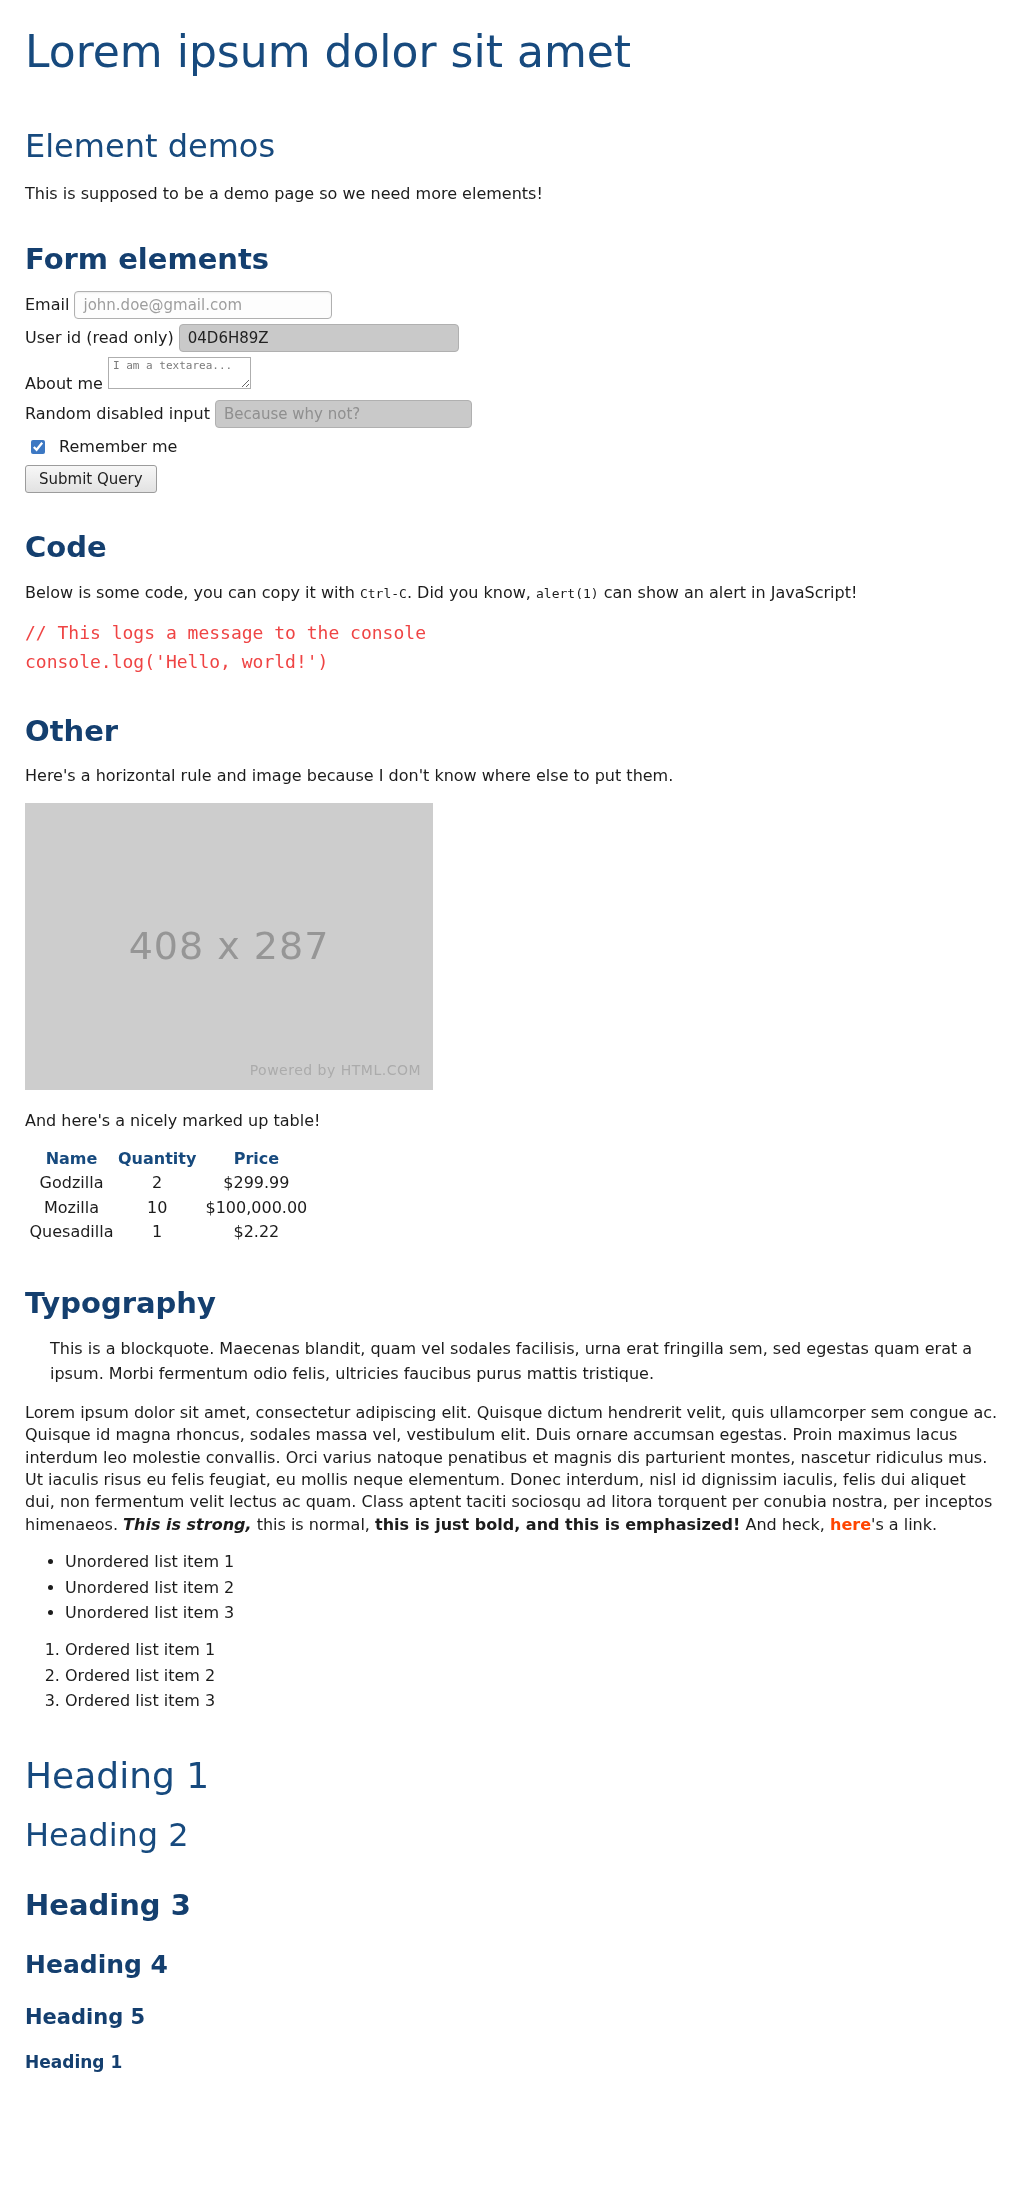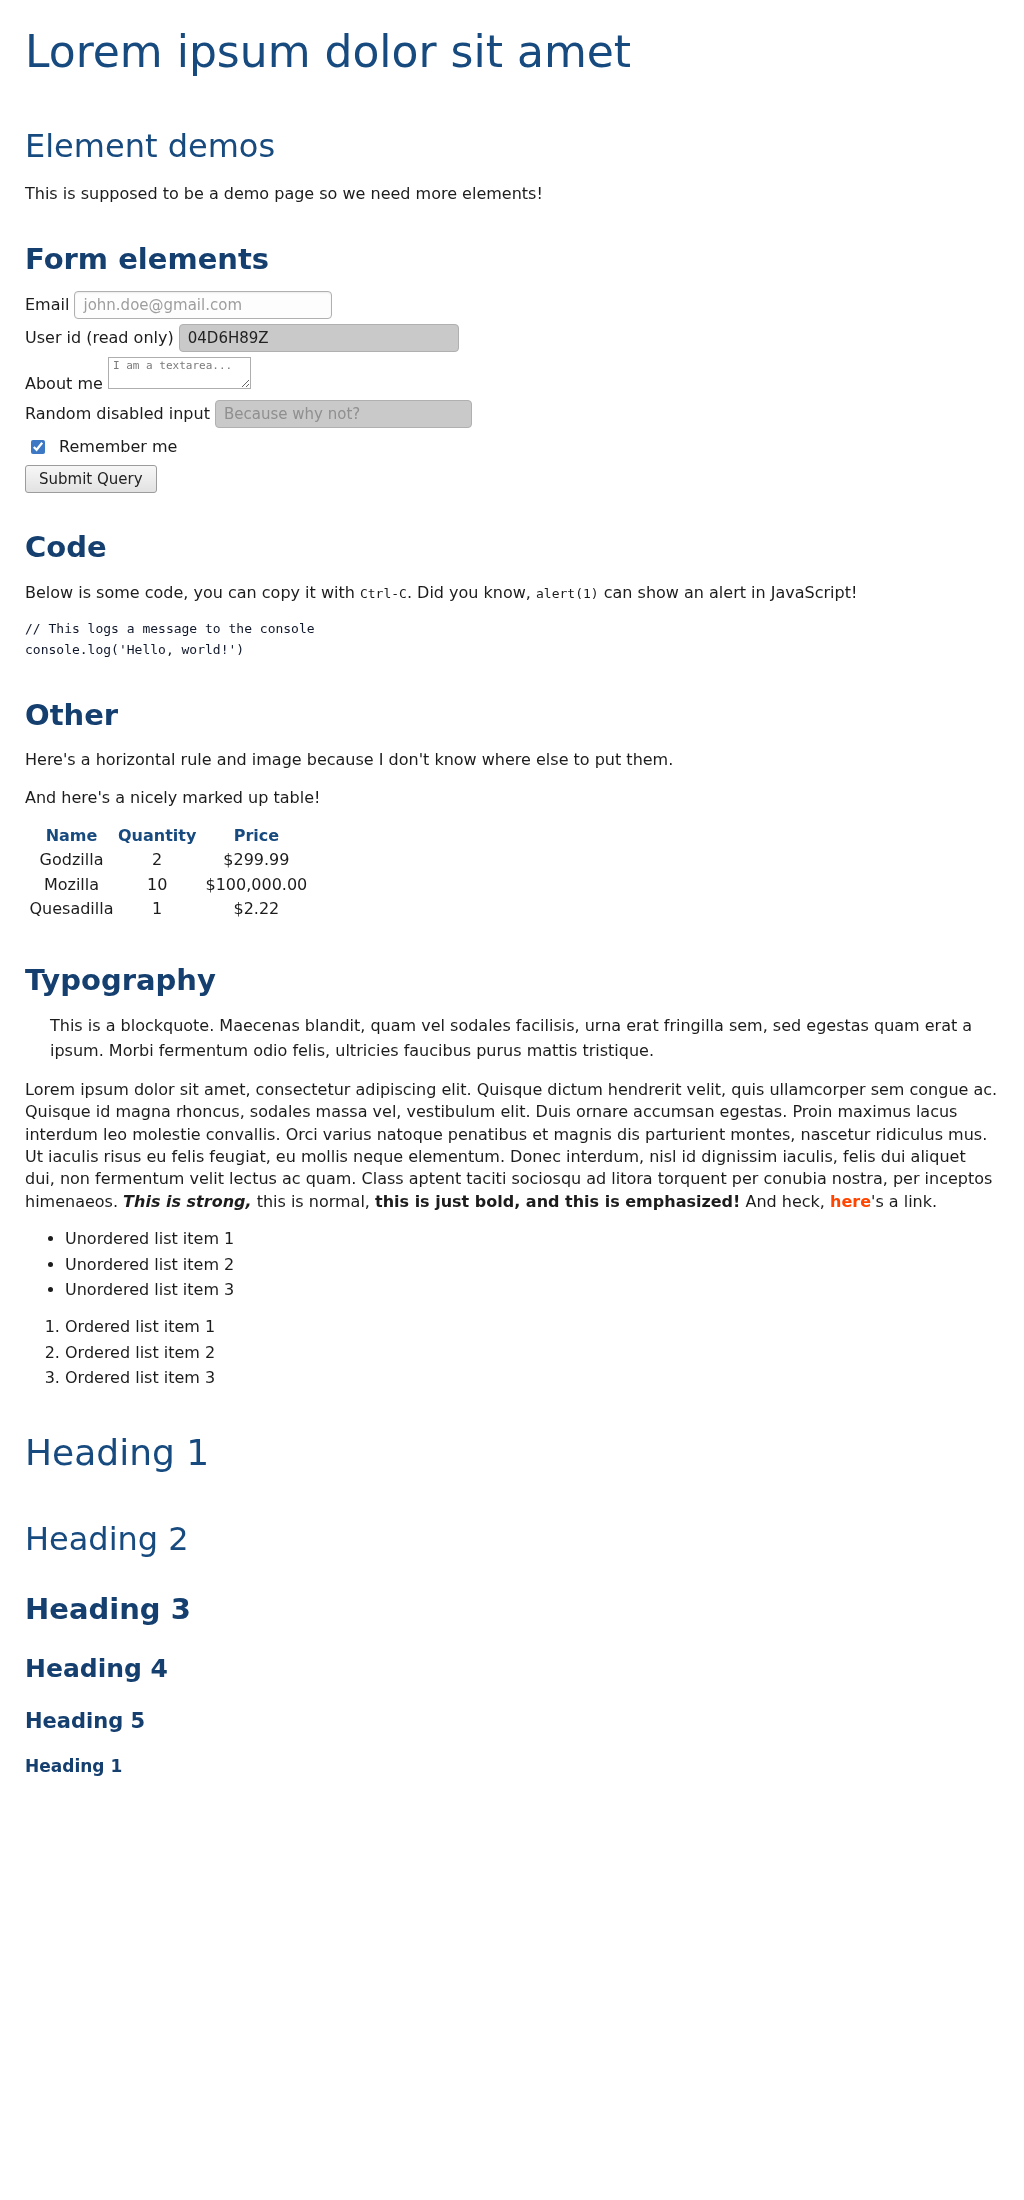--- a/index.html
+++ b/index.html
@@ -40,21 +40,21 @@
   input[type="checkbox"]{width:14px;height:14px;margin:0 0 0 6px;vertical-align:-2px;accent-color:#3c78c3;}
   .checkbox-row label{margin-left:9px;}
   .submit-btn{
     font-family:"DejaVu Sans","Liberation Sans",sans-serif;font-size:15px;color:#222;
     padding:4px 13px;border:1px solid #9c9c9c;border-radius:3px;
     background:linear-gradient(#f7f7f7,#e2e2e2);cursor:pointer;
   }
   .form-block{margin-bottom:20px;}
 
   
-  code,pre{font-family:"DejaVu Sans Mono","Liberation Mono",monospace;font-size:13px;color:#0f172a;}
+  code,pre{font-family:"DejaVu Sans Mono","Liberation Mono",monospace;font-size:18px;color:#ef4444;}
   pre{margin:15px 0 0 0;line-height:1.6;}
 
   
   .img-placeholder{
     width:408px;height:287px;background:#cdcdcd;position:relative;margin:15px 0 20px 0;
     display:flex;align-items:center;justify-content:center;
   }
   .img-dim{font-size:38px;color:#969696;letter-spacing:1px;}
   .img-credit{position:absolute;right:12px;bottom:9px;font-size:14px;color:#ababab;letter-spacing:0.5px;}
 
@@ -70,21 +70,21 @@
   .seg-bold{font-weight:700;}
   .seg-bolditalic{font-weight:700;font-style:italic;}
   .seg-code{font-family:"DejaVu Sans Mono","Liberation Mono",monospace;font-size:13px;}
   a.seg-link{color:#ff4500;font-weight:700;text-decoration:none;}
   ul,ol{margin:15px 0;padding-left:40px;}
   li{margin-bottom:3px;}
 
   
   .hl{color:#174a7e;line-height:1.25;margin:0;}
   .hl1{font-size:36px;font-weight:400;margin-top:40px;}
-  .hl2{font-size:32px;font-weight:400;margin-top:44px;}
+  .hl2{font-size:32px;font-weight:400;margin-top:17px;}
   .hl3{font-size:29px;font-weight:700;color:#143f6f;margin-top:32px;}
   .hl4{font-size:25px;font-weight:700;color:#143f6f;margin-top:26px;}
   .hl5{font-size:21px;font-weight:700;color:#143f6f;margin-top:24px;}
   .hl6{font-size:17px;font-weight:700;color:#143f6f;margin-top:22px;}
 </style>
 </head>
 <body>
 
 <div class="container">
 
@@ -119,20 +119,24 @@
   </div>
 
   <h3 class="h3-section">Code</h3>
   <p><span class="seg-normal">Below is some code, you can copy it with </span><span class="seg-code">Ctrl-C</span><span class="seg-normal">. Did you know, </span><span class="seg-code">alert(1)</span><span class="seg-normal"> can show an alert in JavaScript!</span></p>
   <pre>// This logs a message to the console
 console.log('Hello, world!')</pre>
 
   <h3 class="h3-section">Other</h3>
   <p>Here's a horizontal rule and image because I don't know where else to put them.</p>
 
+  <div class="img-placeholder">
+    <span class="img-dim">408 x 287</span>
+    <span class="img-credit">Powered by HTML.COM</span>
+  </div>
 
   <p>And here's a nicely marked up table!</p>
 
   <table>
     <colgroup>
         <col class="c-name">
         <col class="c-qty">
         <col class="c-price">
       </colgroup>
     <thead>

